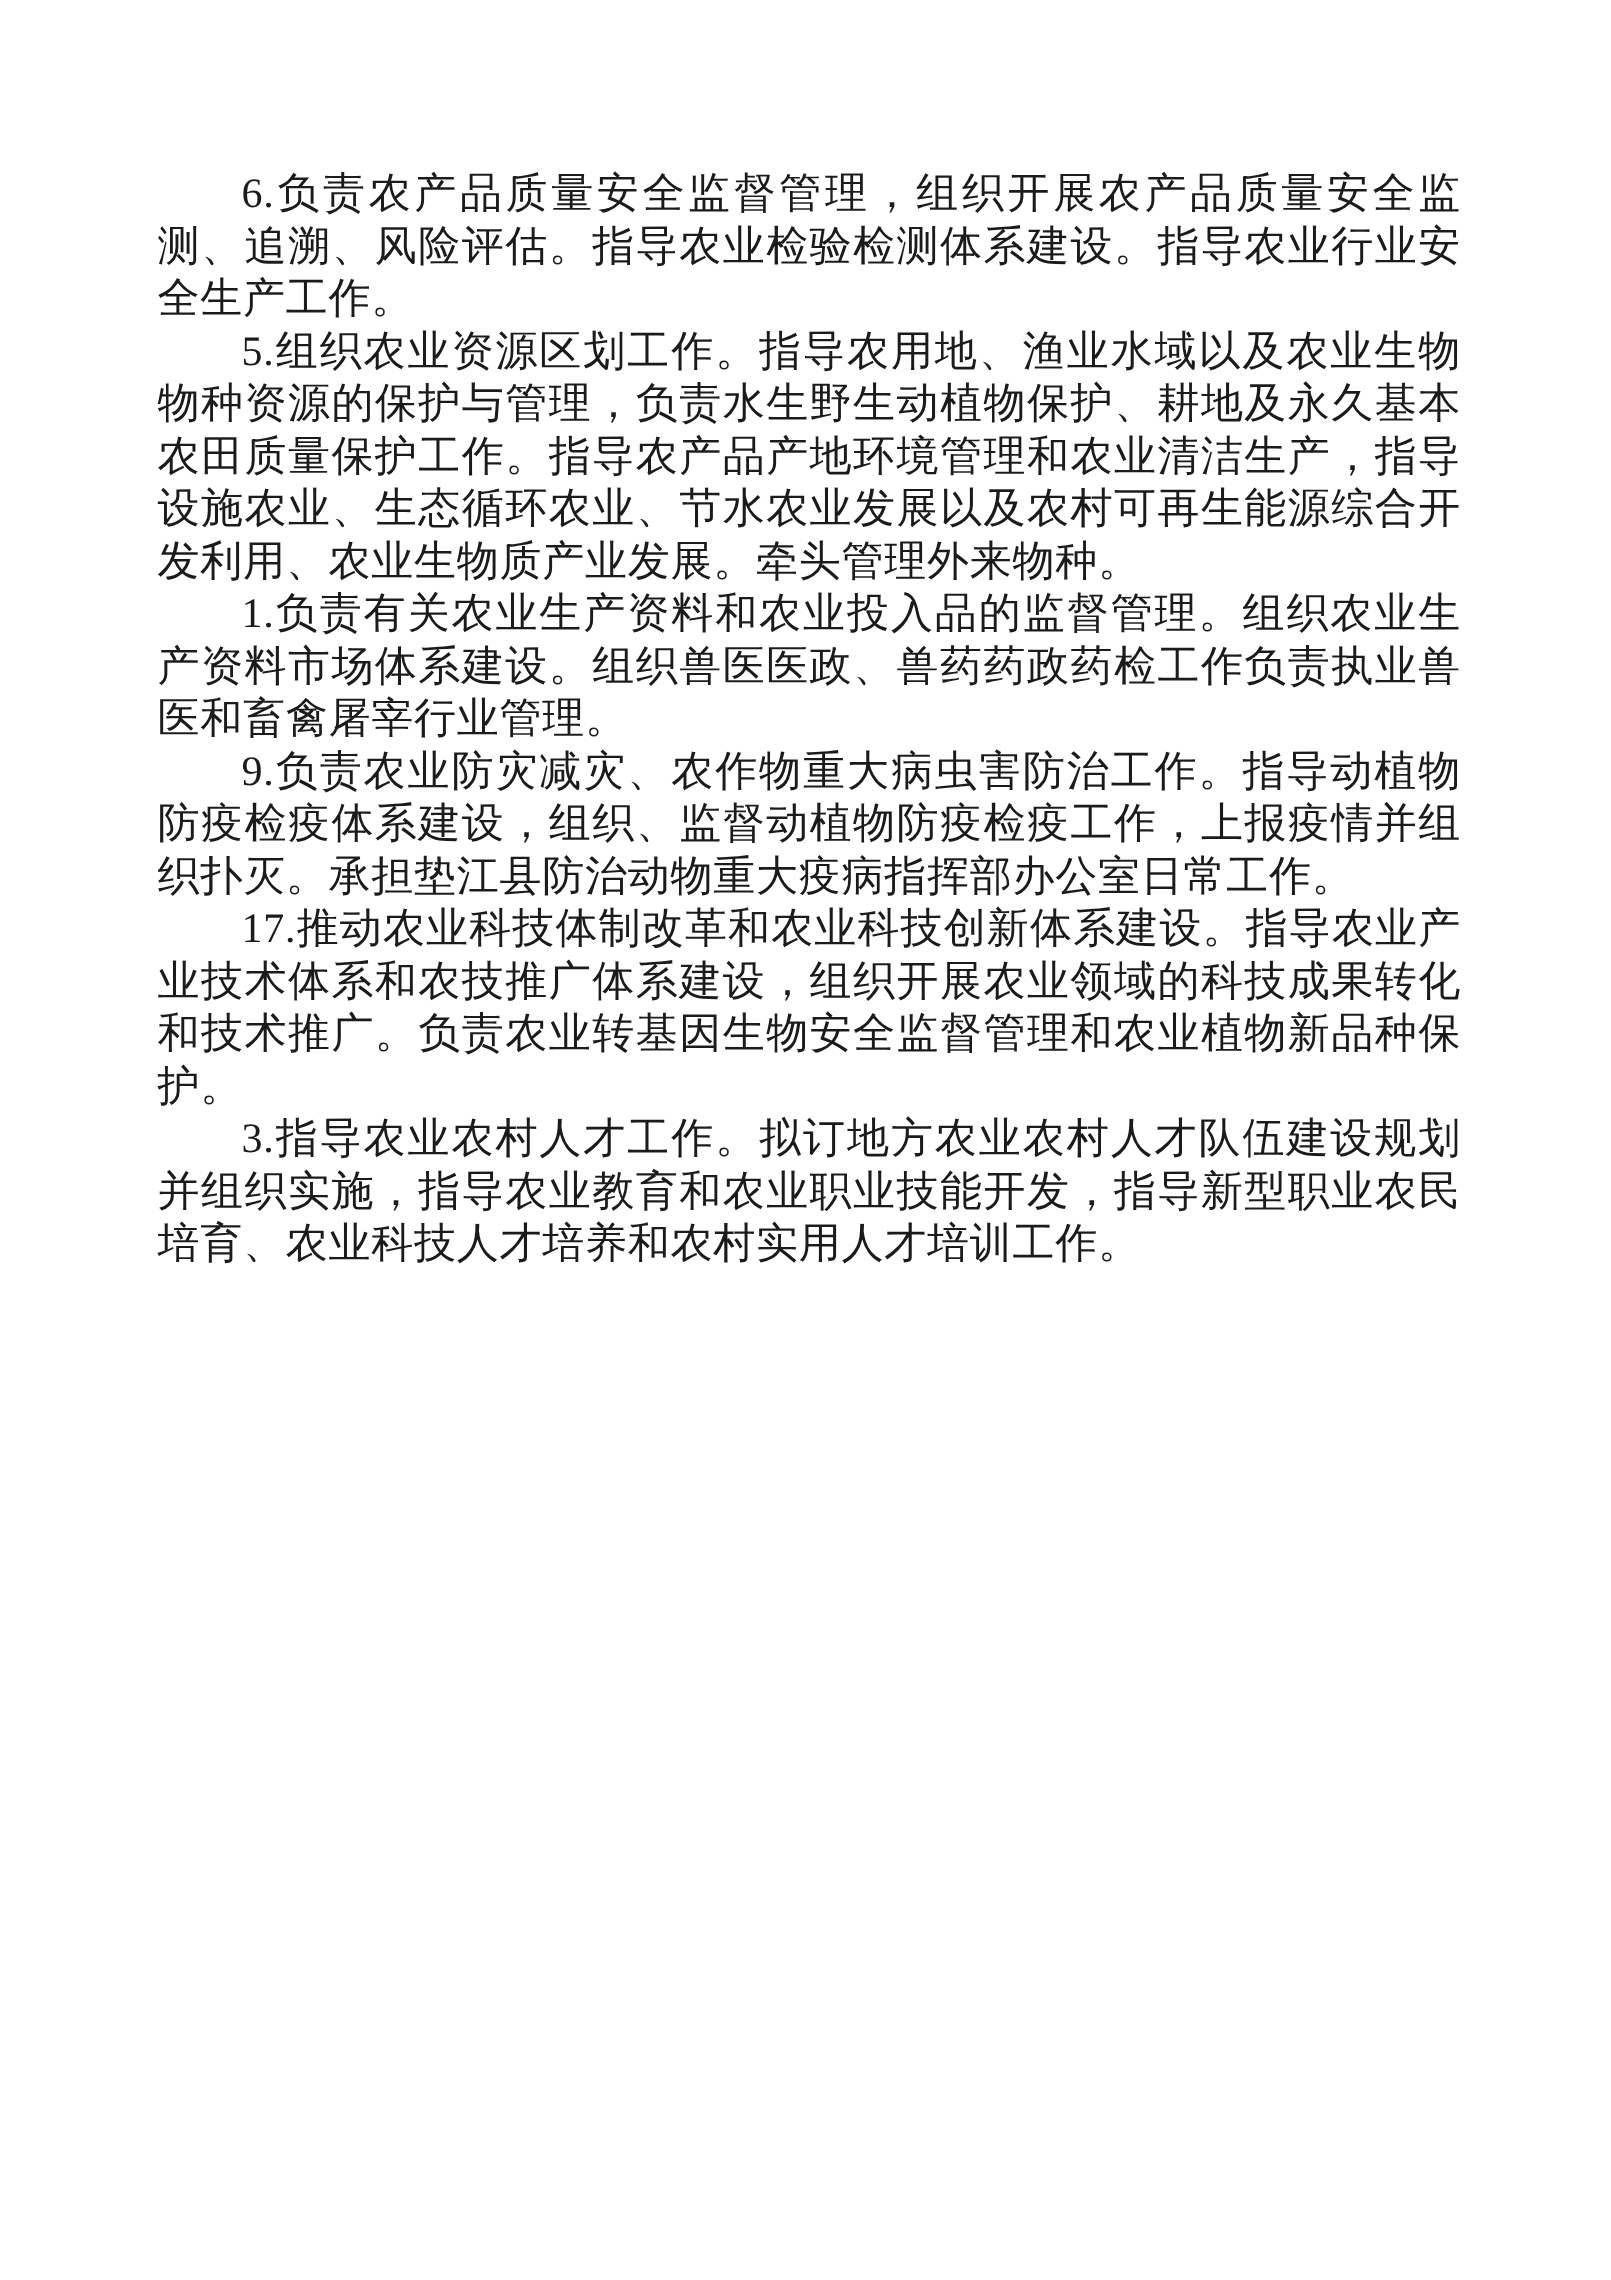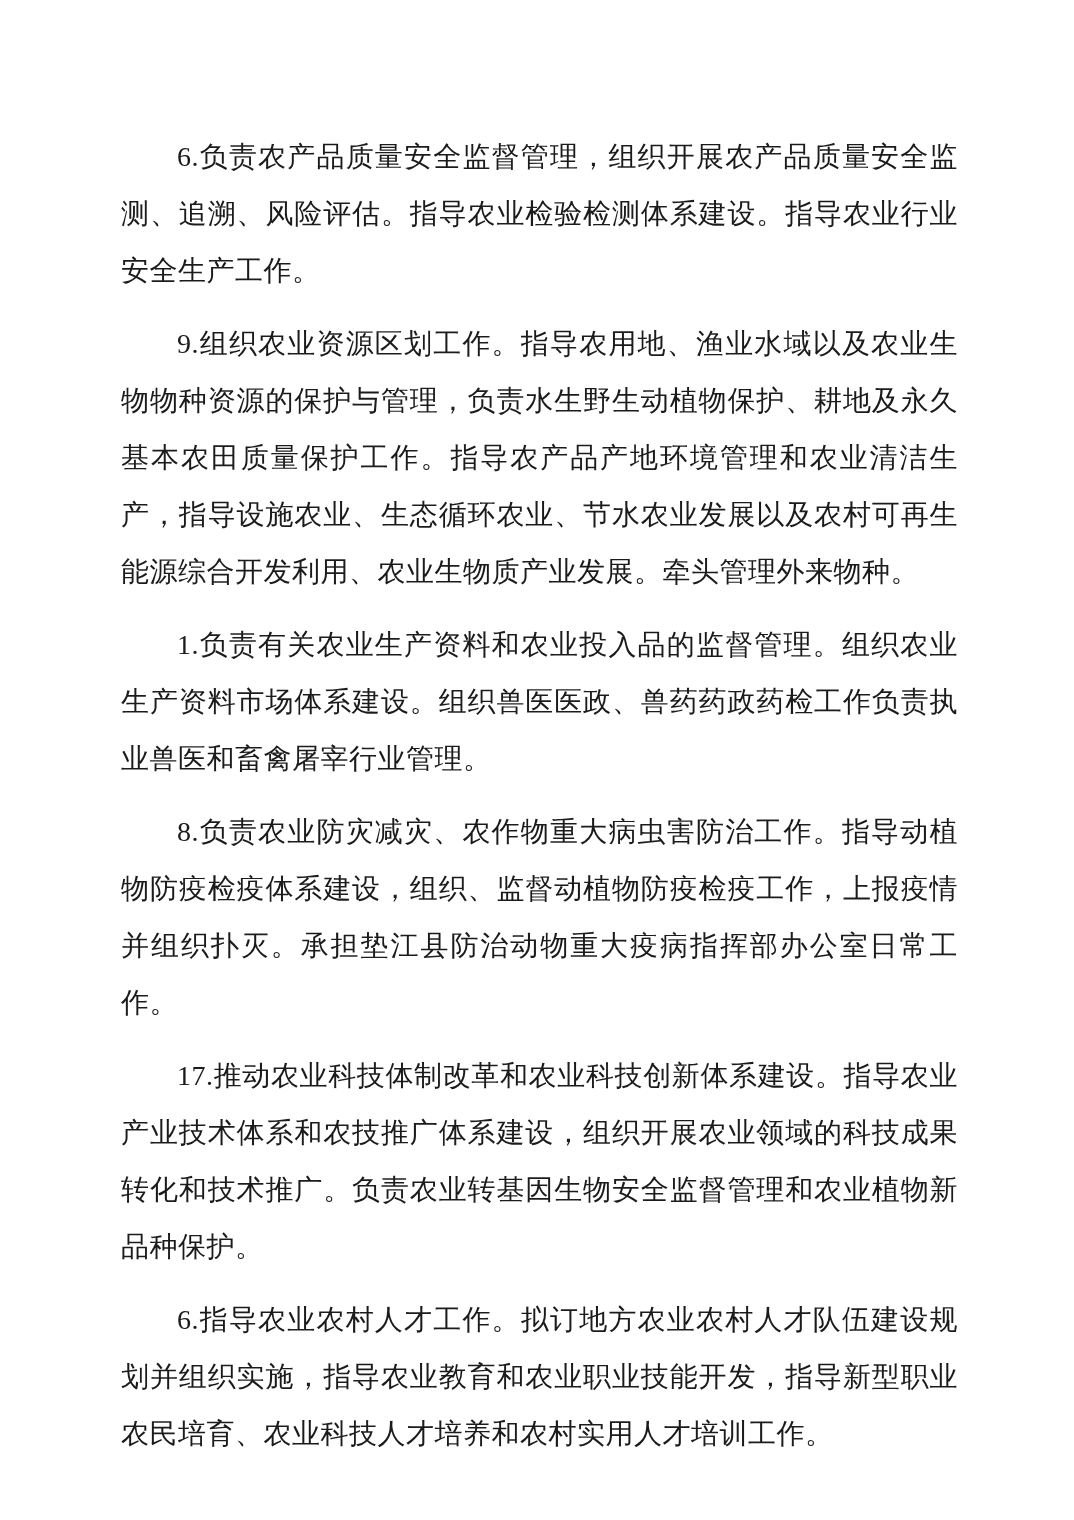--- a/index.html
+++ b/index.html
@@ -17,36 +17,36 @@
     font-family: "Liberation Serif", "DejaVu Serif", serif;
   }
   .content {
     position: absolute;
     top: 112px;
     left: 105px;
     width: 869px;
     color: #1b1b1b;
   }
   .content p {
-    margin: 16px;
+    margin: 0;
     padding: 0;
     font-size: 28px;
-    line-height: 57px;
+    line-height: 35px;
     text-align: justify;
     text-justify: inter-ideograph;
     text-indent: 2em;
     letter-spacing: 0.5px;
     word-break: break-all;
   }
 </style>
 </head>
 <body>
 
 <div class="page">
   <div class="content">
     <p>6.负责农产品质量安全监督管理，组织开展农产品质量安全监测、追溯、风险评估。指导农业检验检测体系建设。指导农业行业安全生产工作。</p>
-    <p>9.组织农业资源区划工作。指导农用地、渔业水域以及农业生物物种资源的保护与管理，负责水生野生动植物保护、耕地及永久基本农田质量保护工作。指导农产品产地环境管理和农业清洁生产，指导设施农业、生态循环农业、节水农业发展以及农村可再生能源综合开发利用、农业生物质产业发展。牵头管理外来物种。</p>
+    <p>5.组织农业资源区划工作。指导农用地、渔业水域以及农业生物物种资源的保护与管理，负责水生野生动植物保护、耕地及永久基本农田质量保护工作。指导农产品产地环境管理和农业清洁生产，指导设施农业、生态循环农业、节水农业发展以及农村可再生能源综合开发利用、农业生物质产业发展。牵头管理外来物种。</p>
     <p>1.负责有关农业生产资料和农业投入品的监督管理。组织农业生产资料市场体系建设。组织兽医医政、兽药药政药检工作负责执业兽医和畜禽屠宰行业管理。</p>
-    <p>8.负责农业防灾减灾、农作物重大病虫害防治工作。指导动植物防疫检疫体系建设，组织、监督动植物防疫检疫工作，上报疫情并组织扑灭。承担垫江县防治动物重大疫病指挥部办公室日常工作。</p>
+    <p>9.负责农业防灾减灾、农作物重大病虫害防治工作。指导动植物防疫检疫体系建设，组织、监督动植物防疫检疫工作，上报疫情并组织扑灭。承担垫江县防治动物重大疫病指挥部办公室日常工作。</p>
     <p>17.推动农业科技体制改革和农业科技创新体系建设。指导农业产业技术体系和农技推广体系建设，组织开展农业领域的科技成果转化和技术推广。负责农业转基因生物安全监督管理和农业植物新品种保护。</p>
-    <p>6.指导农业农村人才工作。拟订地方农业农村人才队伍建设规划并组织实施，指导农业教育和农业职业技能开发，指导新型职业农民培育、农业科技人才培养和农村实用人才培训工作。</p>
+    <p>3.指导农业农村人才工作。拟订地方农业农村人才队伍建设规划并组织实施，指导农业教育和农业职业技能开发，指导新型职业农民培育、农业科技人才培养和农村实用人才培训工作。</p>
   </div>
 </div>
 
 </body></html>

